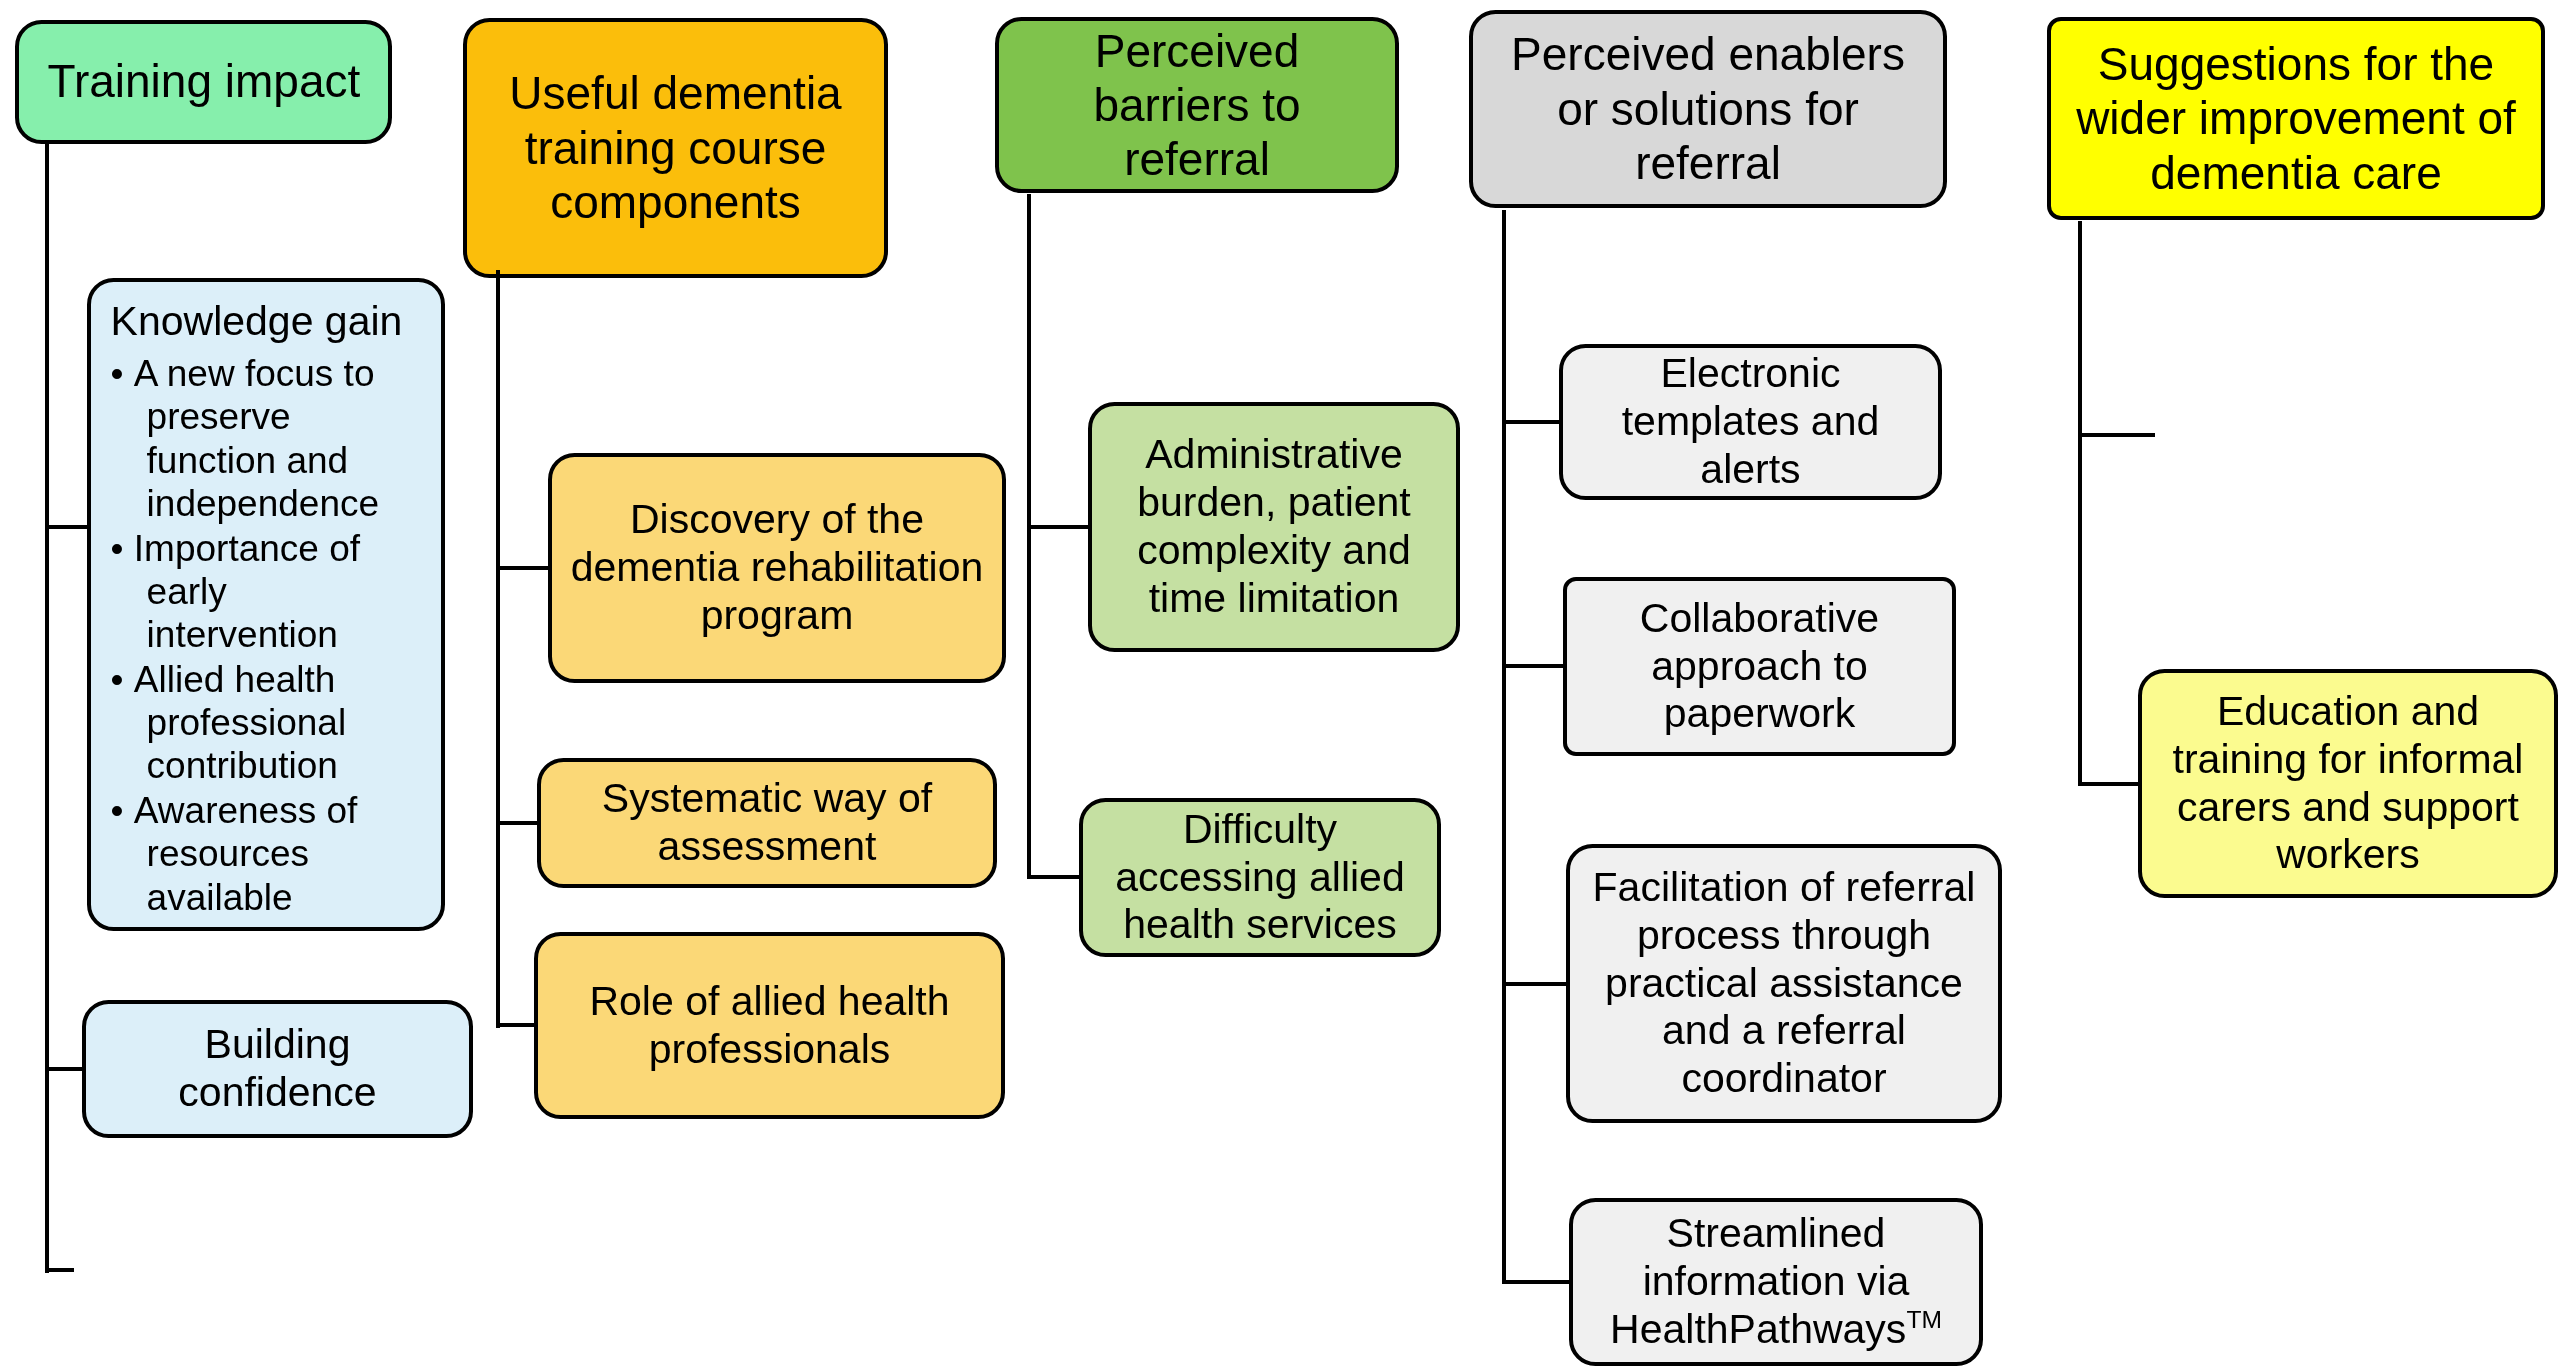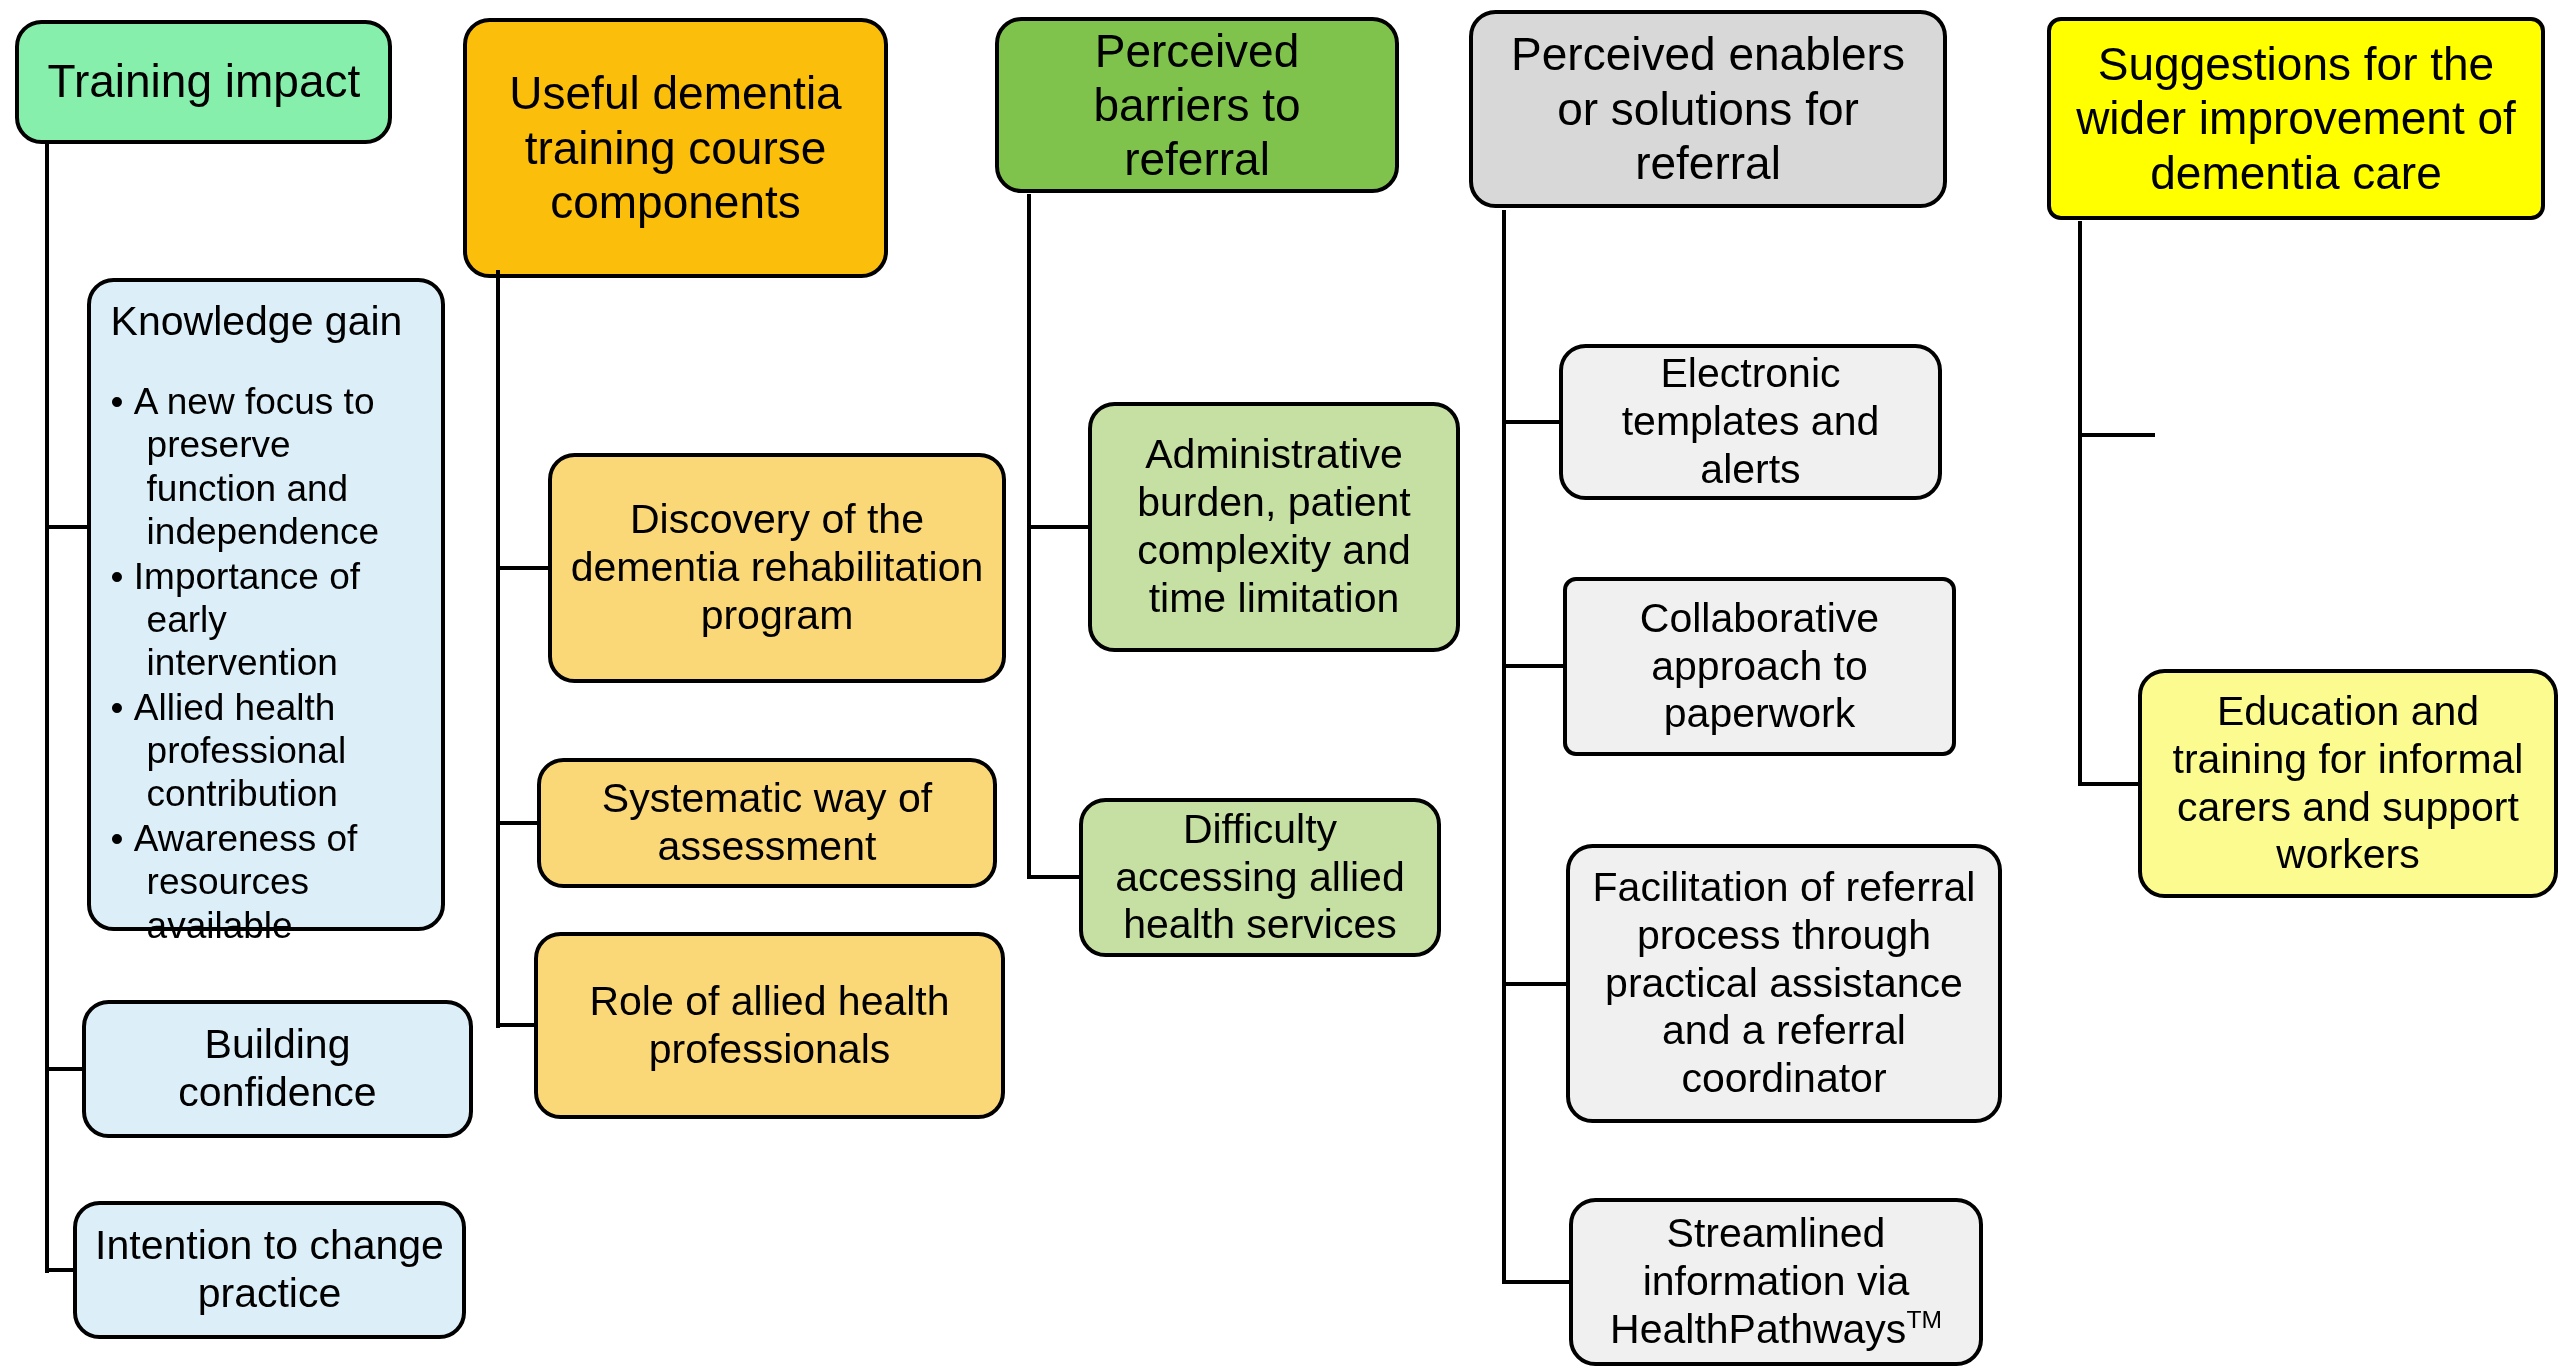--- a/index.html
+++ b/index.html
@@ -90,21 +90,21 @@
   }
   .hline {
     position: absolute;
     height: 4.2px;
     background: #000000;
   }
   sup { font-size: 60%; line-height: 0; }
 
   
   #c1-header    { left: 15.4px;  top: 19.6px;   width: 377px; height: 124px; }
-  #c1-child0    { left: 87px; top: 278px;  width: 358px; height: 653px; gap: 28px; }
+  #c1-child0    { left: 87px; top: 278px;  width: 358px; height: 653px; }
   #c1-child1    { left: 82px; top: 1000px; width: 391px; height: 138px; }
   #c1-child2    { left: 73px; top: 1201px; width: 393px; height: 138px; }
   #c1-trunk     { left: 45px;  top: 144px;  height: 1129px; }
   #c1-stub0     { left: 45px;  top: 525px;  width: 43px; }
   #c1-stub1     { left: 45px;  top: 1067px; width: 38px; }
   #c1-stub2     { left: 45px;  top: 1268px; width: 29px; }
 
   
   #c2-header    { left: 463px; top: 9.8px;   width: 425px; height: 260px; margin-top: 8px; }
   #c2-child0    { left: 548px; top: 453px;  width: 458px; height: 230px; }
@@ -161,23 +161,20 @@
     <ul class="bullets">
       <li>A new focus to preserve function and independence</li>
       <li>Importance of early intervention</li>
       <li>Allied health professional contribution</li>
       <li>Awareness of resources available</li>
     </ul>
   </div>
   <div class="box child-box c1c" id="c1-child1">
     <div class="label">Building confidence</div>
   </div>
-  <div class="box child-box c1c" id="c1-child2">
-    <div class="label">Intention to change practice</div>
-  </div>
 
   <div class="box header-box c2h" id="c2-header">
     <div class="label">Useful dementia training course components</div>
   </div>
   <div class="vline" id="c2-trunk"></div>
   <div class="hline" id="c2-stub0"></div>
   <div class="hline" id="c2-stub1"></div>
   <div class="hline" id="c2-stub2"></div>
 
   <div class="box child-box c2c" id="c2-child0">

